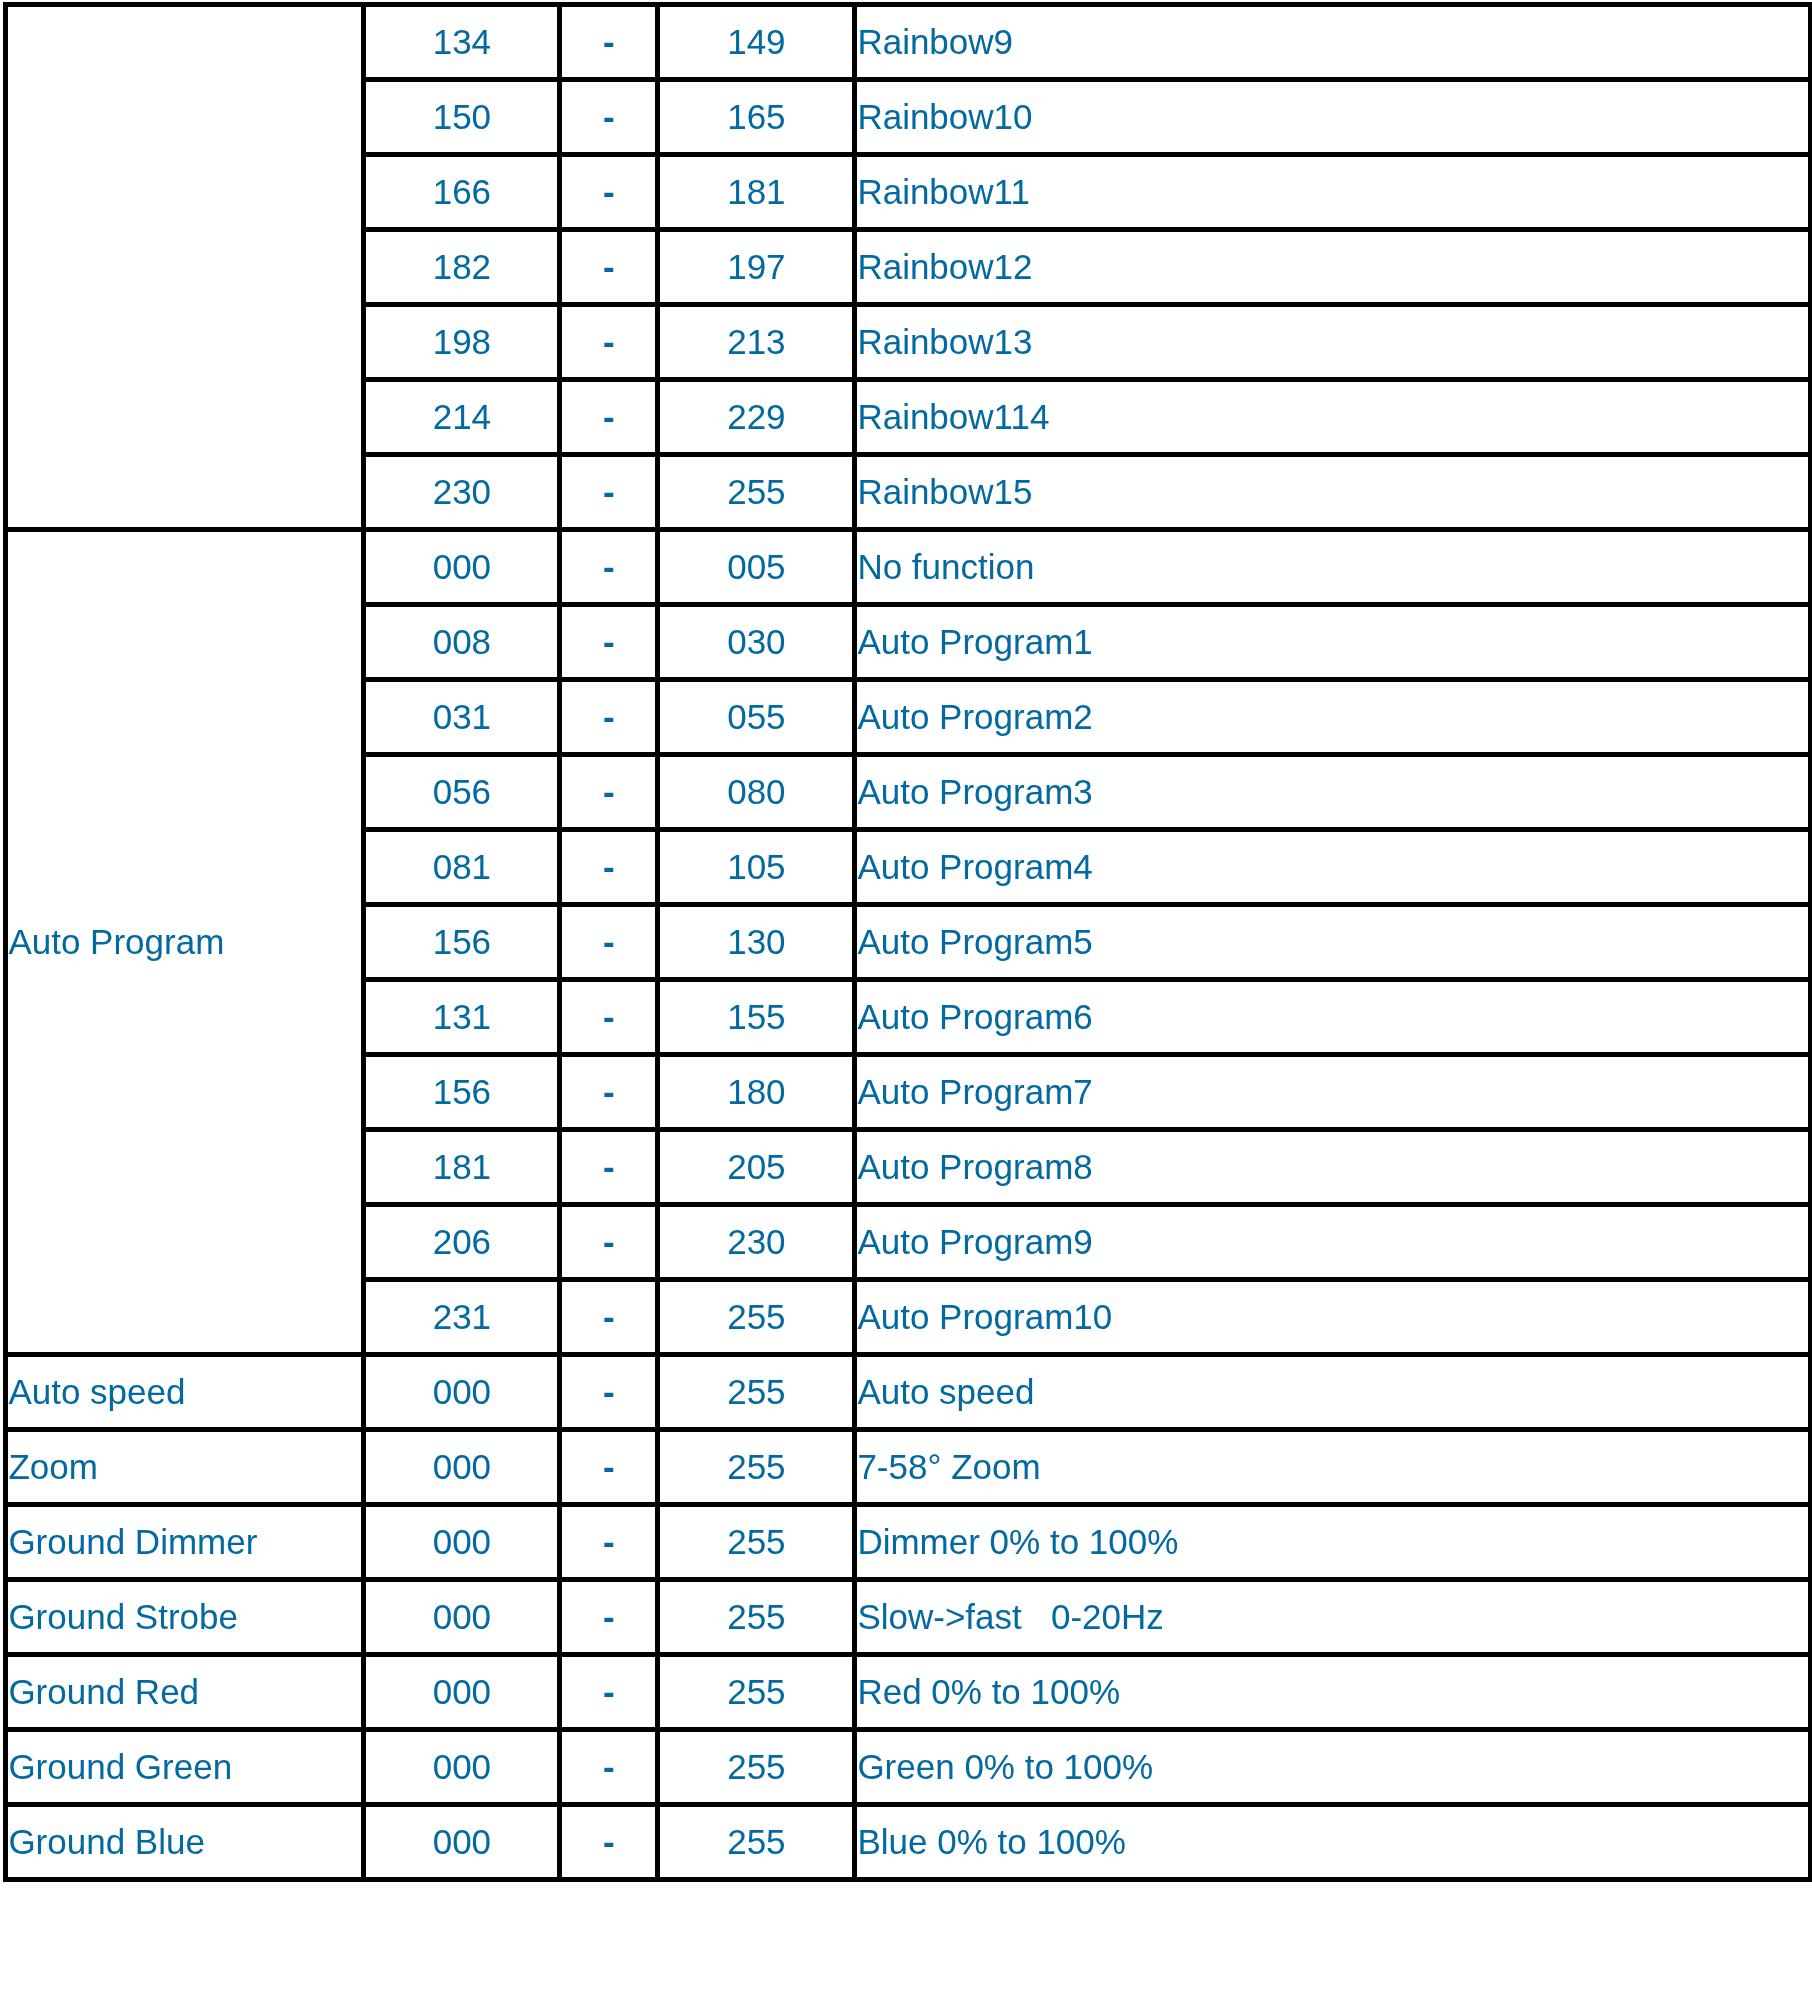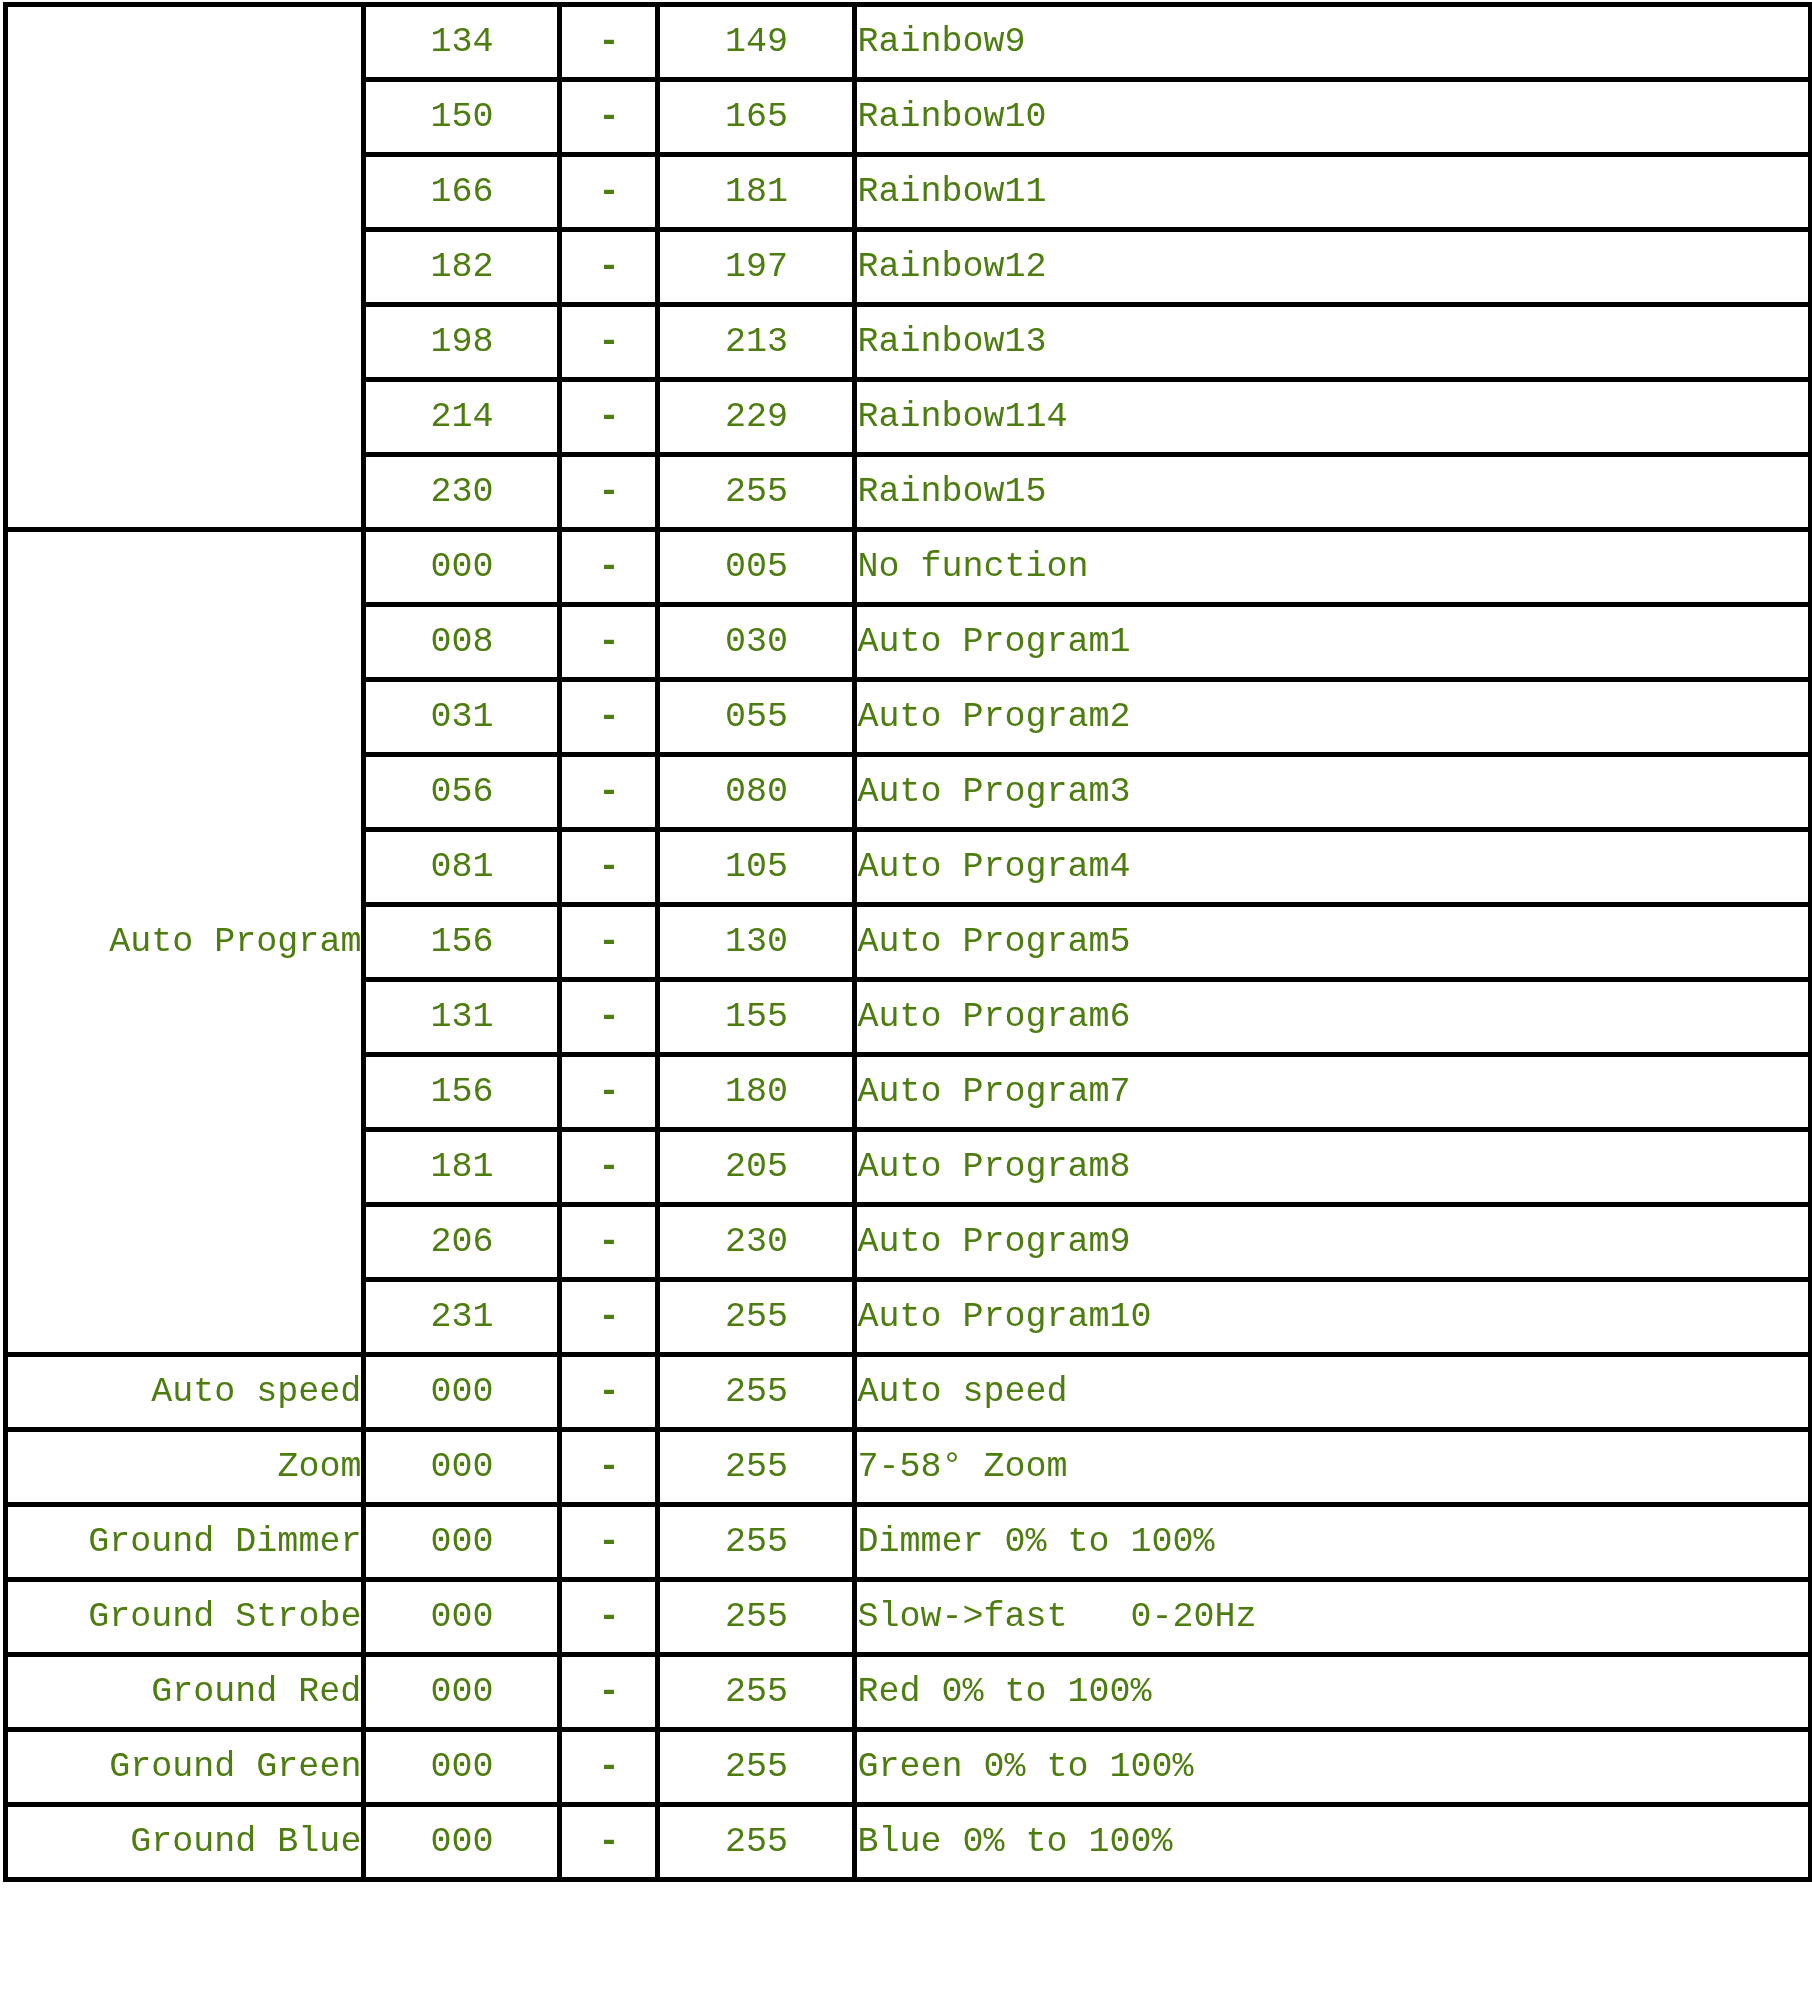--- a/index.html
+++ b/index.html
@@ -2,31 +2,31 @@
 <html style="font-size:9px"><head>
 <meta charset="utf-8">
 <style>
   html, body { margin: 0; padding: 0; background: #ffffff; }
   body { width: 1813px; height: 2015px; overflow: hidden; position: relative; }
   .wrap { position: absolute; left: 3.4px; top: 2.2px; width: 1805px; }
   table.dmx {
     border-collapse: collapse;
     table-layout: fixed;
     width: 1805px;
-    font-family: Liberation Mono, monospace;
+    font-family: Liberation Sans, sans-serif;
     font-size: 35px;
-    color: #4d7c0f;
+    color: #0369a1;
   }
   table.dmx td {
     border: 5px solid #000;
     height: 70px;
     padding: 0;
     vertical-align: middle;
   }
-  td.c-name { padding-left: 19px; text-align: right; }
+  td.c-name { padding-left: 19px; text-align: left; }
   td.c-from, td.c-to { text-align: center; }
   td.c-dash { text-align: center; font-weight: bold; }
   td.c-desc { padding-left: 22.4px; text-align: left; }
   col.w1 { width: 358px; }
   col.w2 { width: 196px; }
   col.w3 { width: 98px; }
   col.w4 { width: 197px; }
   col.w5 { width: 956px; }
 </style>
 </head>

